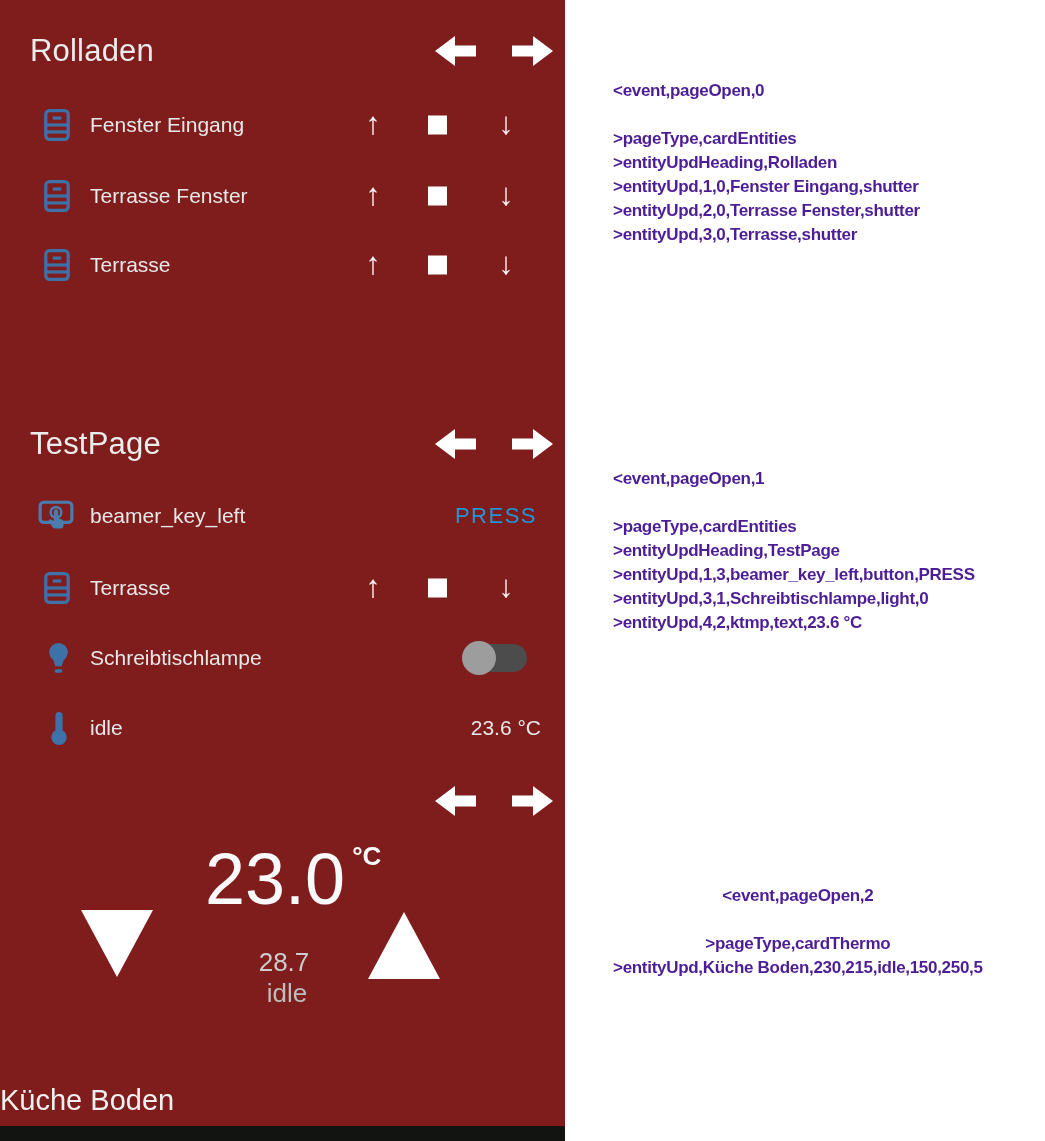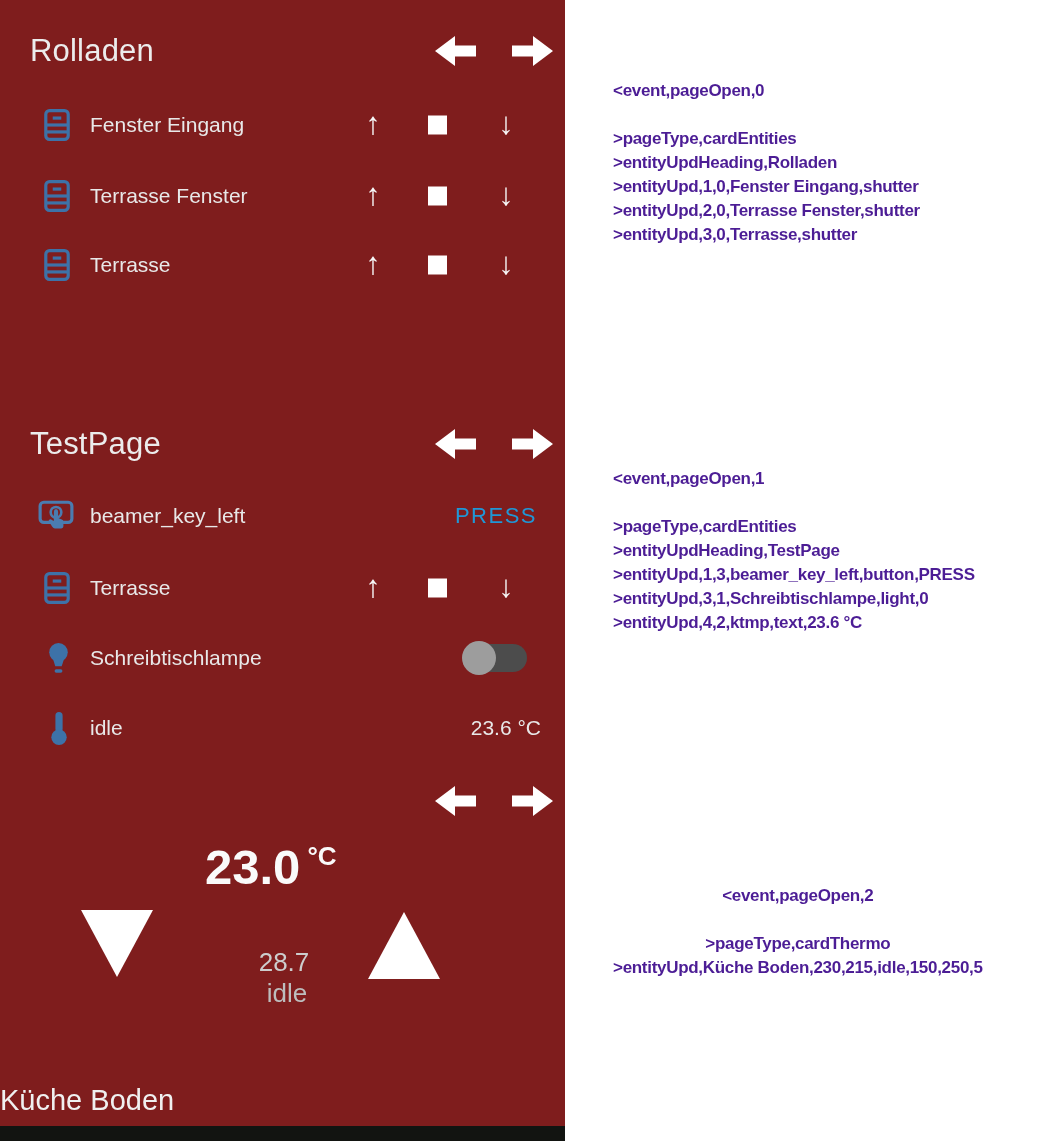--- a/index.html
+++ b/index.html
@@ -26,21 +26,21 @@
   .press{position:absolute;right:28px;top:50%;transform:translateY(-50%);
               font-size:22px;letter-spacing:1.5px;color:#2097d6;cursor:pointer;}
   .value{position:absolute;right:24px;top:50%;transform:translateY(-50%);
               font-size:21px;color:#e8e8e8;white-space:nowrap;}
   .toggle{position:absolute;right:38px;top:50%;transform:translateY(-50%);
               width:62px;height:28px;border-radius:14px;background:#4c4c4c;cursor:pointer;}
   .toggle .knob{position:absolute;left:-3px;top:-3px;width:34px;height:34px;
               border-radius:50%;background:#9d9d9d;}
   
   .thermo-temp{position:absolute;left:205px;top:843px;display:flex;align-items:flex-start;}
-  .thermo-temp .num{font-size:49px;font-weight:bold;color:#fafafa;line-height:1;}
+  .thermo-temp .num{font-size:72px;font-weight:normal;color:#fafafa;line-height:1;}
   .thermo-temp .unit{font-size:26px;font-weight:bold;color:#fafafa;margin-left:7px;margin-top:-2px;}
   .tri{width:0;height:0;position:absolute;cursor:pointer;}
   .tri-down{left:81px;top:910px;border-left:36px solid transparent;
             border-right:36px solid transparent;border-top:67px solid #ffffff;}
   .tri-up{left:368px;top:912px;border-left:36px solid transparent;
             border-right:36px solid transparent;border-bottom:67px solid #ffffff;}
   .setpoint{position:absolute;left:184px;top:947px;width:200px;text-align:center;
             font-size:26px;color:#cdcdcd;}
   .hvac-state{position:absolute;left:187px;top:978px;width:200px;text-align:center;
             font-size:26px;color:#bdbdbd;}

